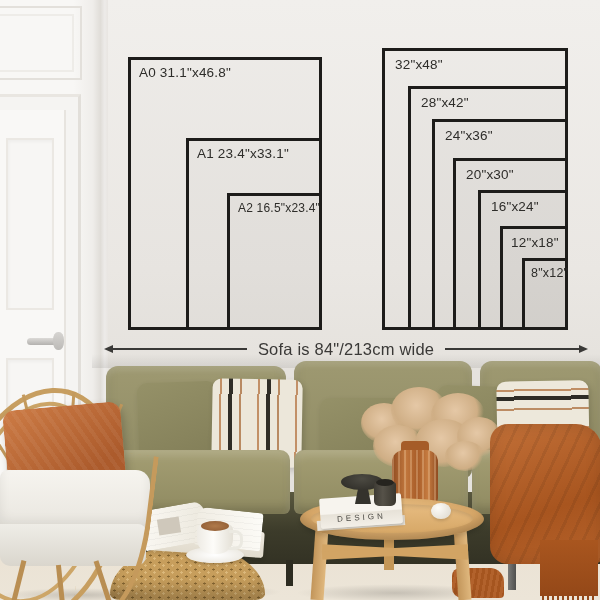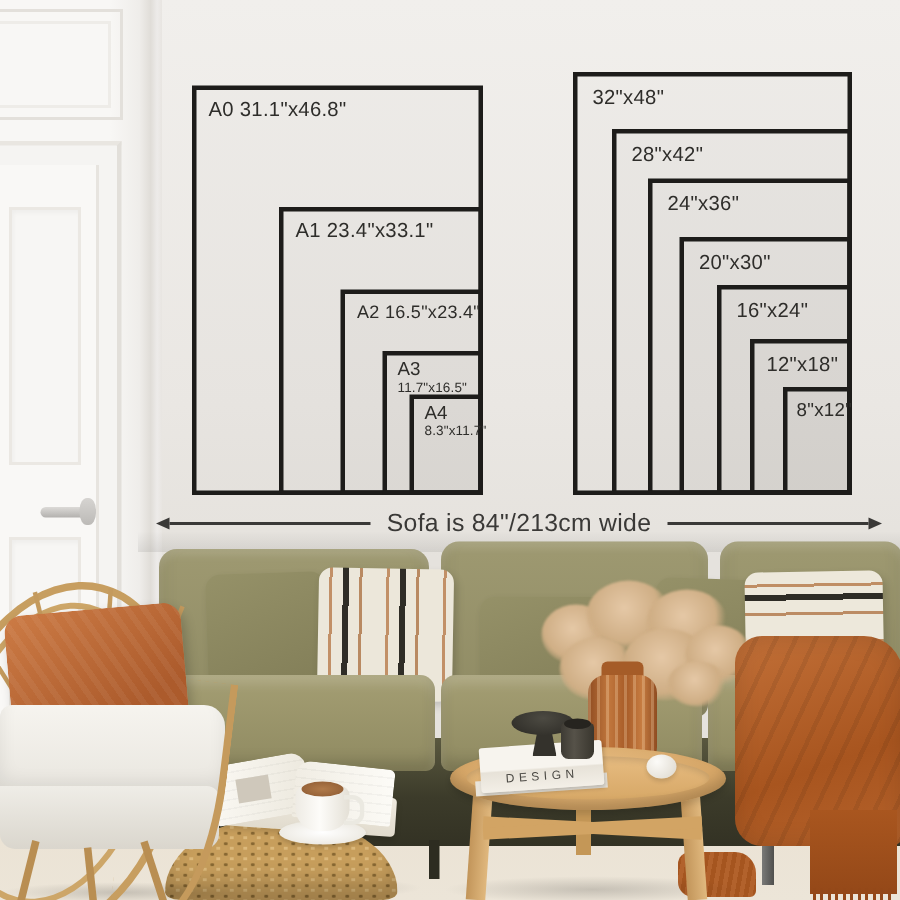--- a/index.html
+++ b/index.html
@@ -190,32 +190,20 @@
 
   <div class="frame fa0">
     <span class="flabel">A0 31.1"x46.8"</span>
     </div>
   <div class="frame fa1">
     <span class="flabel">A1 23.4"x33.1"</span>
     </div>
   <div class="frame fa2">
     <span class="flabel small">A2 16.5"x23.4"</span>
     </div>
-  <div class="frame fa3">
-    <span class="flabel2">
-      <span class="nm">A3</span>
-      <span class="sz">11.7"x16.5"</span>
-    </span>
-    </div>
-  <div class="frame fa4">
-    <span class="flabel2">
-      <span class="nm">A4</span>
-      <span class="sz">8.3"x11.7"</span>
-    </span>
-    </div>
 
   <div class="frame fi0">
     <span class="flabel">32"x48"</span>
     </div>
   <div class="frame fi1">
     <span class="flabel">28"x42"</span>
     </div>
   <div class="frame fi2">
     <span class="flabel">24"x36"</span>
     </div>

